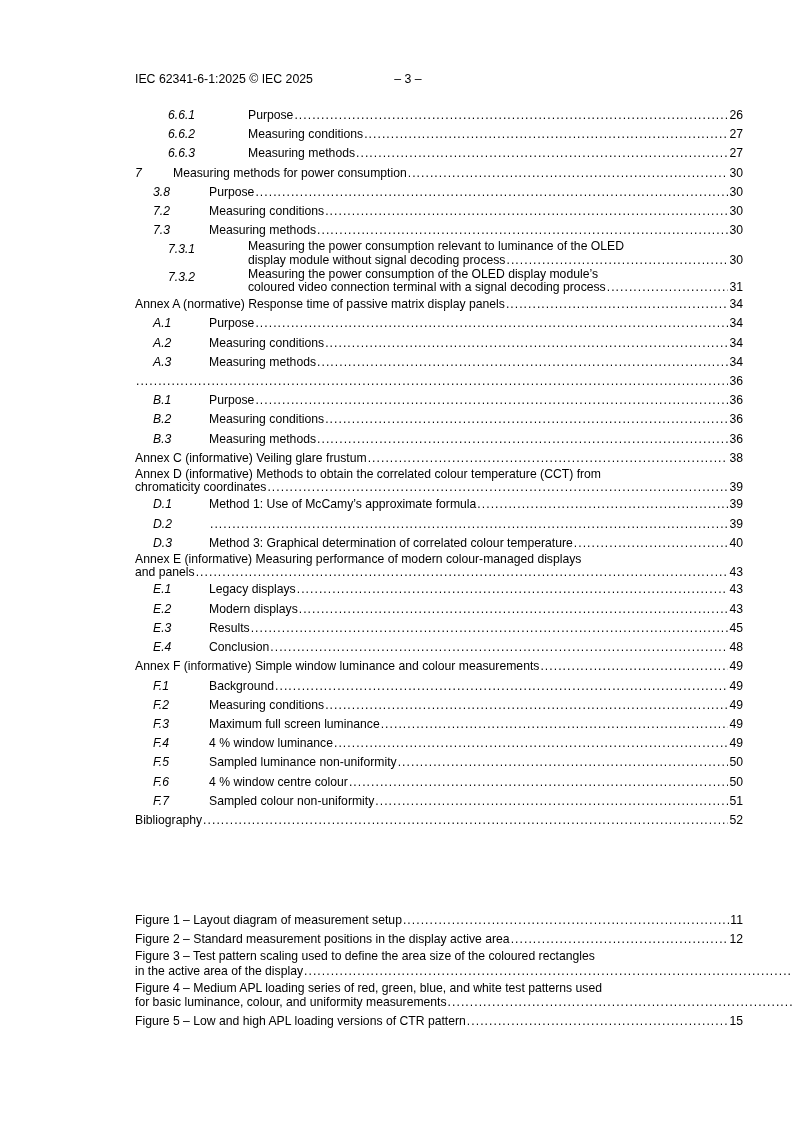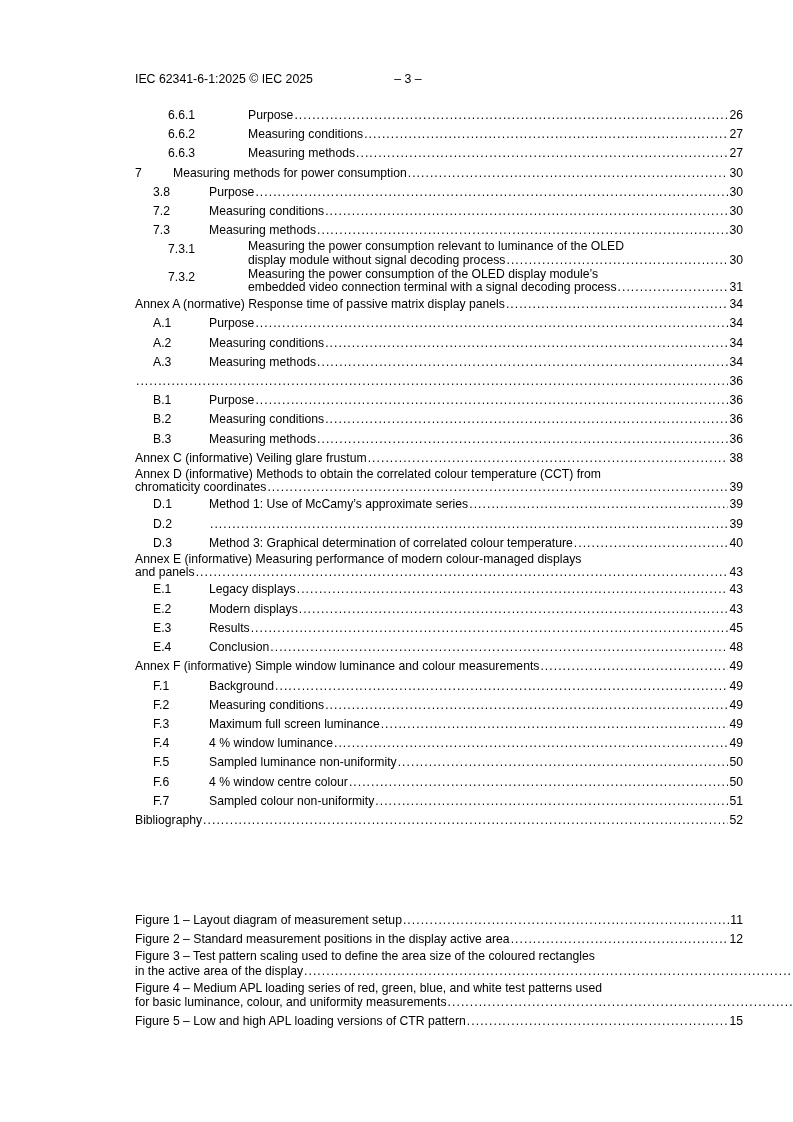--- a/index.html
+++ b/index.html
@@ -55,20 +55,21 @@
     align-items: flex-start;
     font-size: 12.2px;
     line-height: 19.2px;
     width: 100%;
   }
 
   
   .num {
     flex: 0 0 auto;
     white-space: nowrap;
+    font-style: italic;
   }
   .lvl1 > .num { width: 38px; }
   .lvl2 > .num { width: 56px; margin-left: 18px; }
   .lvl3 > .num { width: 80px; margin-left: 33px; }
 
   .body-col {
     flex: 1 1 auto;
     min-width: 0;
     position: relative;
   }
@@ -220,21 +221,21 @@
             <span class="leader"></span>
             <span class="pageno">30</span>
           </div>
         </div>
       </div>
       <div class="entry lvl3">
         <span class="num">7.3.2</span>
         <div class="body-col wrap">
           <span class="wtext">Measuring the power consumption of the OLED display module’s</span>
           <div class="lastline">
-            <span class="title">embedded video connection terminal with a signal decoding process</span>
+            <span class="title">coloured video connection terminal with a signal decoding process</span>
             <span class="leader"></span>
             <span class="pageno">31</span>
           </div>
         </div>
       </div>
       <div class="entry annex">
         <div class="body-col">
           <div class="line">
             <span class="title">Annex A (normative)  Response time of passive matrix display panels</span>
             <span class="leader"></span>
@@ -326,21 +327,21 @@
             <span class="title">chromaticity coordinates</span>
             <span class="leader"></span>
             <span class="pageno">39</span>
           </div>
         </div>
       </div>
       <div class="entry lvl2">
         <span class="num">D.1</span>
         <div class="body-col">
           <div class="line">
-            <span class="title">Method 1: Use of McCamy’s approximate series</span>
+            <span class="title">Method 1: Use of McCamy’s approximate formula</span>
             <span class="leader"></span>
             <span class="pageno">39</span>
           </div>
         </div>
       </div>
       <div class="entry lvl2">
         <span class="num">D.2</span>
         <div class="body-col">
           <div class="line">
             <span class="leader"></span>

